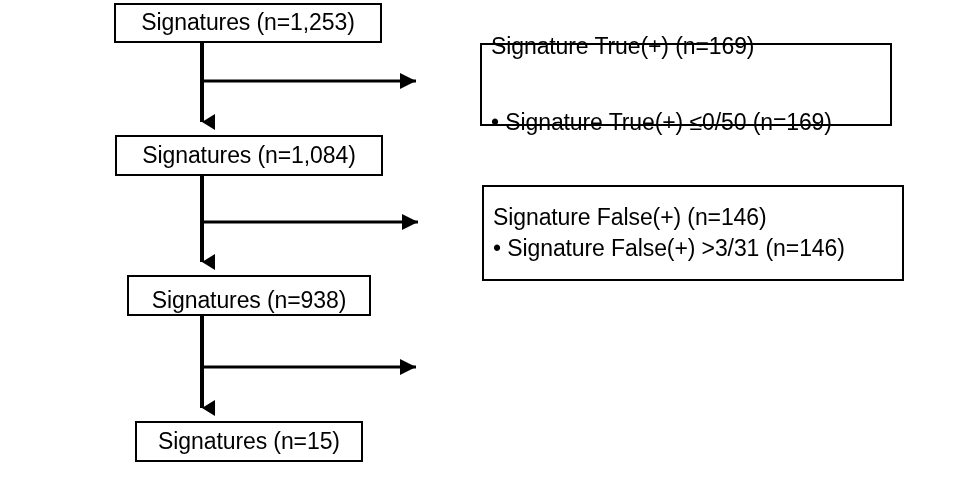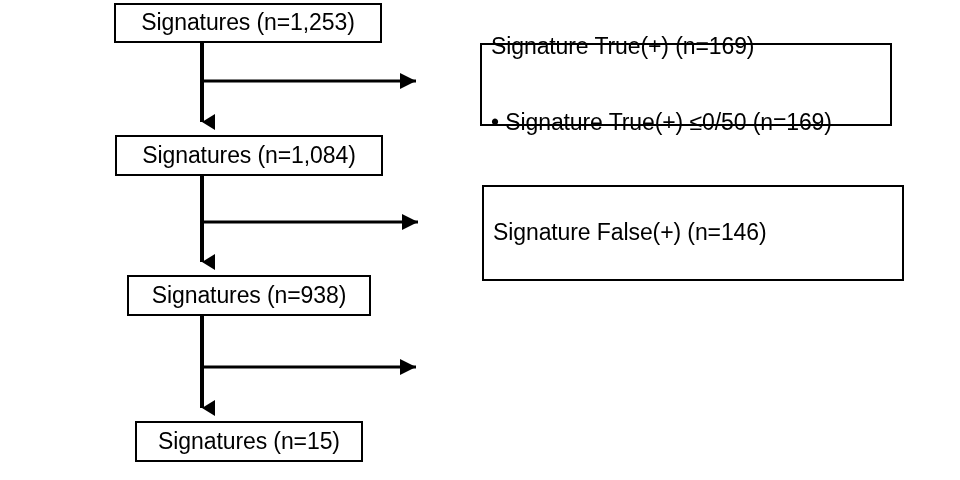--- a/index.html
+++ b/index.html
@@ -87,31 +87,32 @@
   </svg>
 
   <div class="node main" style="left:67px; top:3px; width:268px; height:40px;">
     <div class="node-line">Signatures (n=1,253)</div>
   </div>
 
   <div class="node main" style="left:68px; top:135px; width:268px; height:41px;align-items:center;">
     <div class="node-line">Signatures (n=1,084)</div>
   </div>
 
-  <div class="node main" style="left:80px; top:275px; width:244px; height:41px;">
+  <div class="node main" style="left:80px; top:275px; width:244px; height:41px;justify-content:flex-end;">
     <div class="node-line">Signatures (n=938)</div>
   </div>
 
   <div class="node main" style="left:88px; top:421px; width:228px; height:41px;">
     <div class="node-line">Signatures (n=15)</div>
   </div>
 
   <div class="node side" style="left:433px; top:43px; width:412px; height:83px;gap:45px;">
     <div class="node-line">Signature True(+) (n=169)</div>
     <div class="node-line bullet">• Signature True(+) ≤0/50 (n=169)</div>
   </div>
 
   <div class="node side" style="left:435px; top:185px; width:422px; height:96px;">
     <div class="node-line">Signature False(+) (n=146)</div>
+    <div class="node-line bullet">• Signature False(+) &gt;3/31 (n=146)</div>
   </div>
 
 
 </div>
 
 </body></html>

